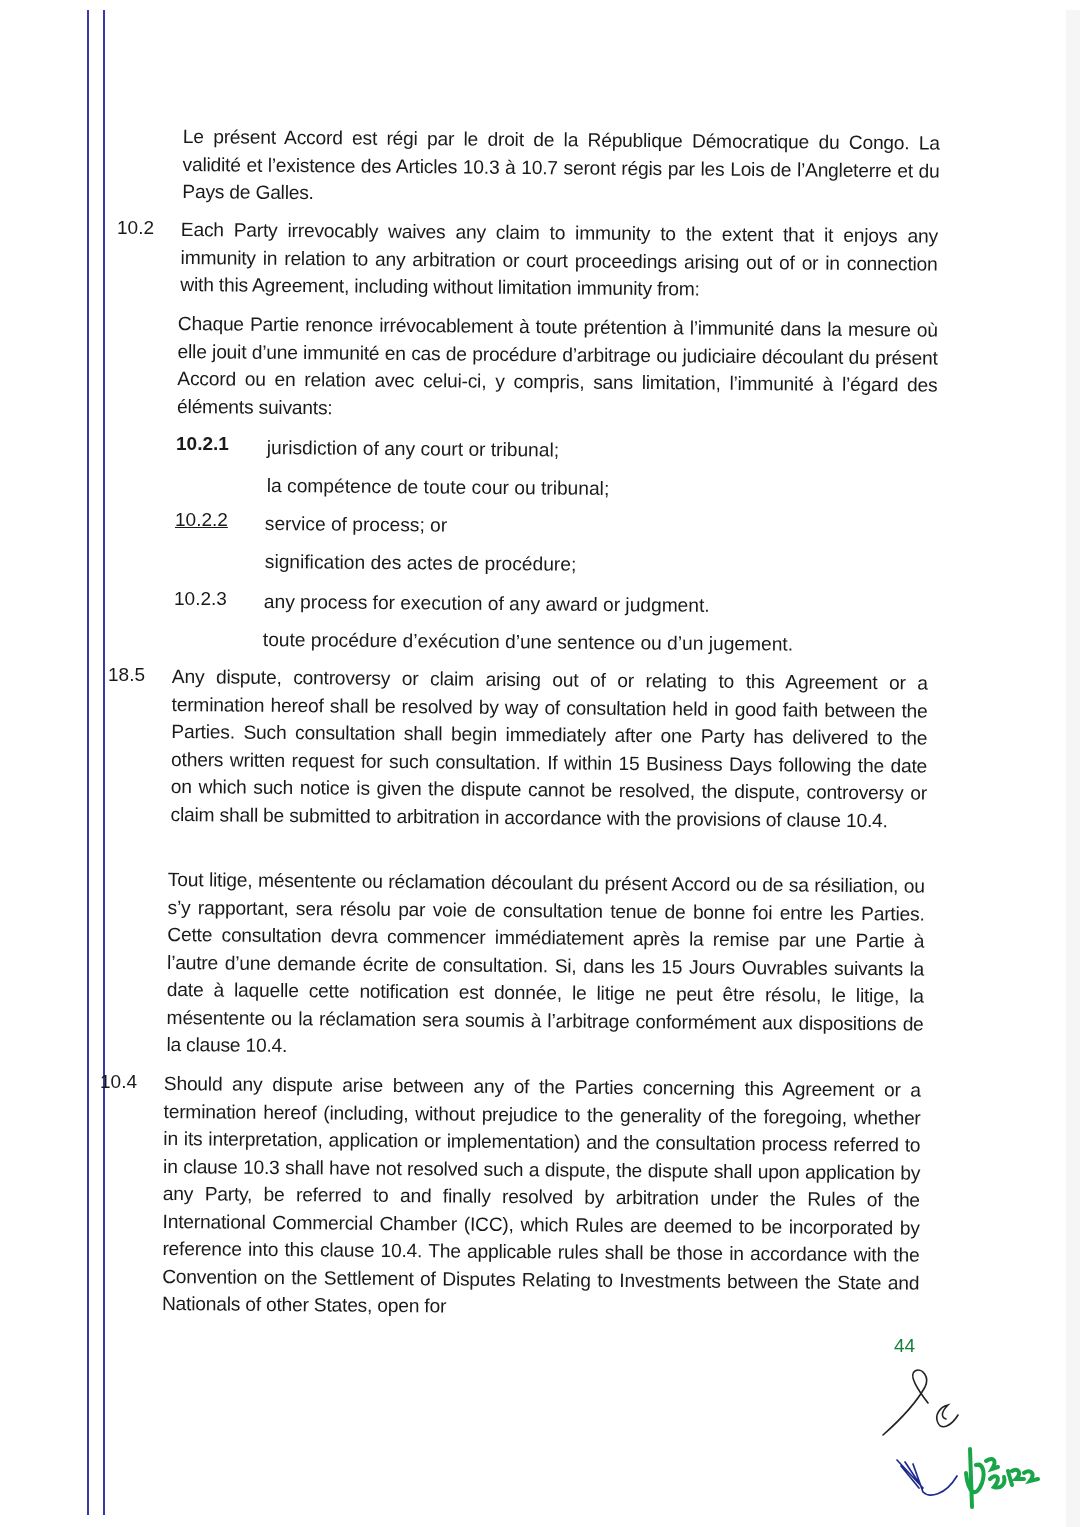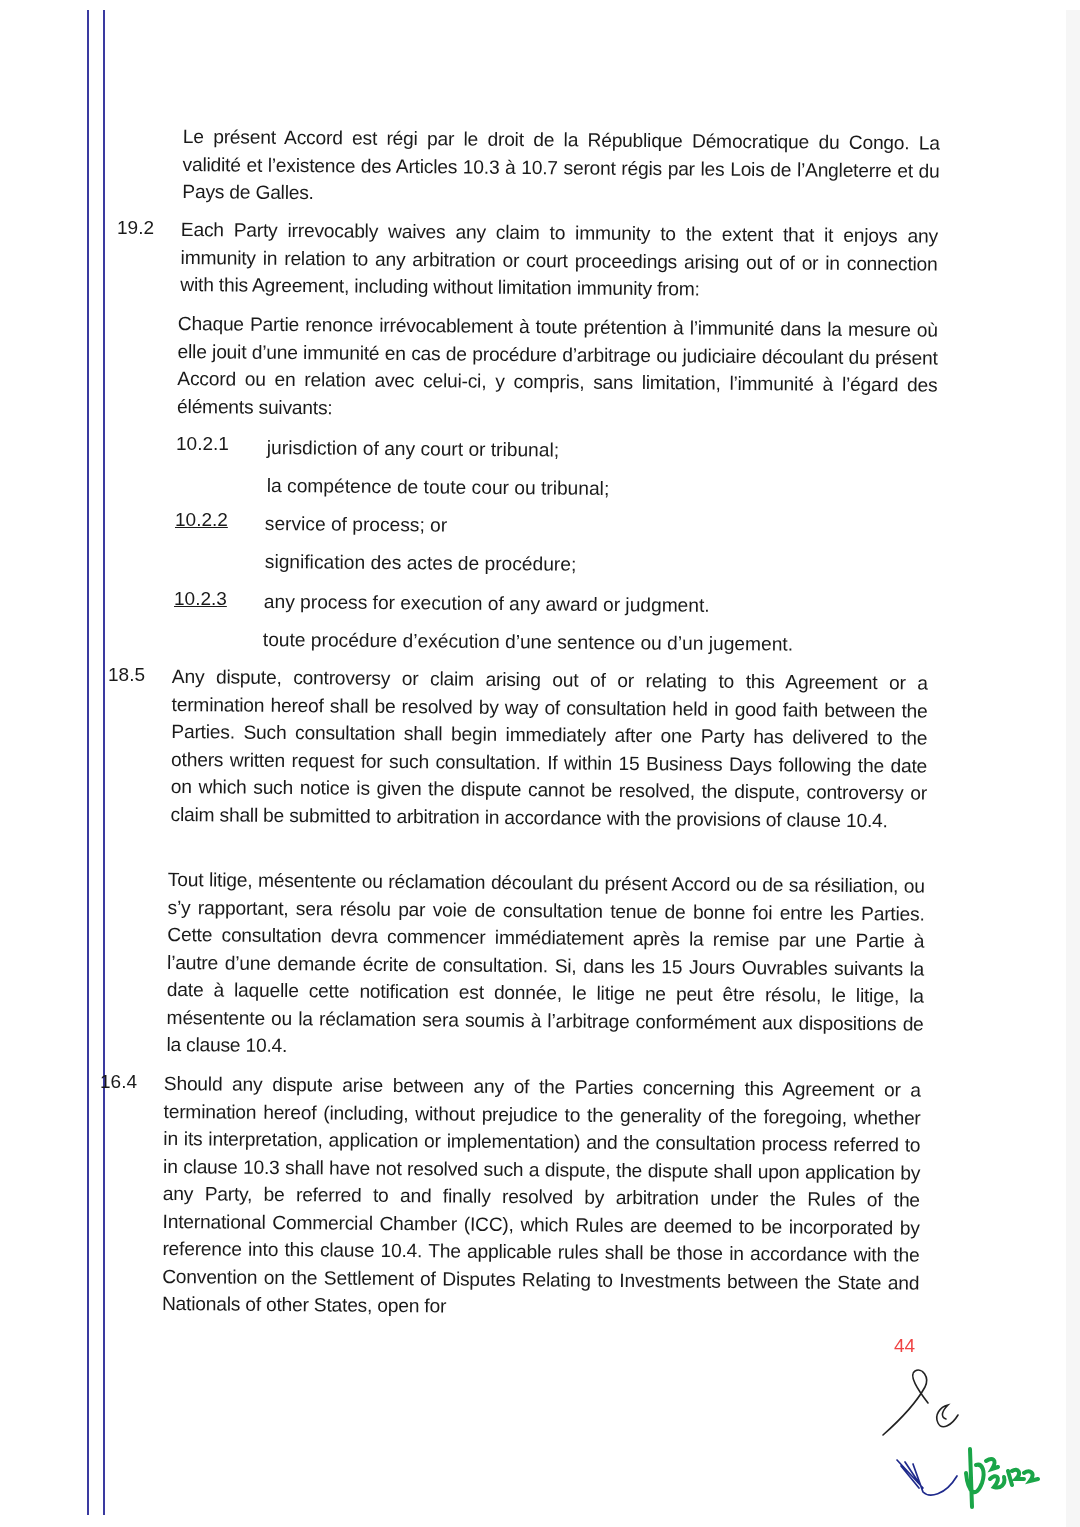--- a/index.html
+++ b/index.html
@@ -57,67 +57,67 @@
       position: absolute;
       font-size: 19.2px;
       line-height: 27px;
       white-space: nowrap;
     }
 
     .pgnum {
       position: absolute;
       left: 894px; top: 1325px;
       font-size: 19px;
-      color: #ef4444;
+      color: #15803d;
     }
     .sig {
       position: absolute;
     }
   </style>
 </head>
 <body>
 
 <div class="page">
   <div class="right-shade"></div>
   <div class="vline l1"></div>
   <div class="vline l2"></div>
 
   <div class="block" style="left:183px; top:113px; width:757px; transform:rotate(0.5deg);">
     <p>Le présent Accord est régi par le droit de la République Démocratique du Congo. La validité et l’existence des Articles 10.3 à 10.7 seront régis par les Lois de l’Angleterre et du Pays de Galles.</p>
   </div>
 
-  <div class="num" style="left:117px; top:204px;">19.2</div>
+  <div class="num" style="left:117px; top:204px;">10.2</div>
   <div class="block" style="left:181px; top:206px; width:757px; transform:rotate(0.5deg);">
     <p>Each Party irrevocably waives any claim to immunity to the extent that it enjoys any immunity in relation to any arbitration or court proceedings arising out of or in connection with this Agreement, including without limitation immunity from:</p>
   </div>
   <div class="block" style="left:178px; top:300px; width:760px; transform:rotate(0.5deg);">
     <p>Chaque Partie renonce irrévocablement à toute prétention à l’immunité dans la mesure où elle jouit d’une immunité en cas de procédure d’arbitrage ou judiciaire découlant du présent Accord ou en relation avec celui-ci, y compris, sans limitation, l’immunité à l’égard des éléments suivants:</p>
   </div>
 
-  <div class="num" style="left:176px; top:420px;">10.2.1</div>
+  <div class="num" style="left:176px; top:420px;font-weight:bold;">10.2.1</div>
   <div class="line" style="left:267px; top:424px; transform:rotate(0.5deg); transform-origin:left top;">jurisdiction of any court or tribunal;</div>
   <div class="line" style="left:267px; top:462px; transform:rotate(0.5deg); transform-origin:left top;">la compétence de toute cour ou tribunal;</div>
 
   <div class="num" style="left:175px; top:496px;text-decoration:underline;">10.2.2</div>
   <div class="line" style="left:265px; top:500px; transform:rotate(0.5deg); transform-origin:left top;">service of process; or</div>
   <div class="line" style="left:265px; top:538px; transform:rotate(0.5deg); transform-origin:left top;">signification des actes de procédure;</div>
 
-  <div class="num" style="left:174px; top:575px;text-decoration:underline;">10.2.3</div>
+  <div class="num" style="left:174px; top:575px;">10.2.3</div>
   <div class="line" style="left:264px; top:578px; transform:rotate(0.5deg); transform-origin:left top;">any process for execution of any award or judgment.</div>
   <div class="line" style="left:263px; top:616px; transform:rotate(0.5deg); transform-origin:left top;">toute procédure d’exécution d’une sentence ou d’un jugement.</div>
 
   <div class="num" style="left:108px; top:651px;">18.5</div>
   <div class="block" style="left:172px; top:653px; width:756px; transform:rotate(0.5deg);">
     <p>Any dispute, controversy or claim arising out of or relating to this Agreement or a termination hereof shall be resolved by way of consultation held in good faith between the Parties. Such consultation shall begin immediately after one Party has delivered to the others written request for such consultation. If within 15 Business Days following the date on which such notice is given the dispute cannot be resolved, the dispute, controversy or claim shall be submitted to arbitration in accordance with the provisions of clause 10.4.</p>
   </div>
   <div class="block" style="left:168px; top:856px; width:757px; transform:rotate(0.5deg);">
     <p>Tout litige, mésentente ou réclamation découlant du présent Accord ou de sa résiliation, ou s’y rapportant, sera résolu par voie de consultation tenue de bonne foi entre les Parties. Cette consultation devra commencer immédiatement après la remise par une Partie à l’autre d’une demande écrite de consultation. Si, dans les 15 Jours Ouvrables suivants la date à laquelle cette notification est donnée, le litige ne peut être résolu, le litige, la mésentente ou la réclamation sera soumis à l’arbitrage conformément aux dispositions de la clause 10.4.</p>
   </div>
 
-  <div class="num" style="left:100px; top:1058px;">16.4</div>
+  <div class="num" style="left:100px; top:1058px;">10.4</div>
   <div class="block" style="left:164px; top:1060px; width:757px; transform:rotate(0.5deg);">
     <p>Should any dispute arise between any of the Parties concerning this Agreement or a termination hereof (including, without prejudice to the generality of the foregoing, whether in its interpretation, application or implementation) and the consultation process referred to in clause 10.3 shall have not resolved such a dispute, the dispute shall upon application by any Party, be referred to and finally resolved by arbitration under the Rules of the International Commercial Chamber (ICC), which Rules are deemed to be incorporated by reference into this clause 10.4. The applicable rules shall be those in accordance with the Convention on the Settlement of Disputes Relating to Investments between the State and Nationals of other States, open for</p>
   </div>
 
   <div class="pgnum">44</div>
 
   <svg class="sig" style="left:880px; top:1355px;" width="90" height="80" viewBox="0 0 90 80">
     <path d="M3 70 C20 55, 35 40, 45 22 C50 12, 42 2, 35 6 C28 10, 38 25, 48 38" fill="none" stroke="#222222" stroke-width="1.6" stroke-linecap="round"></path>
     <path d="M78 50 C72 60, 62 66, 58 58 C54 50, 60 42, 68 40 C62 46, 60 52, 66 54" fill="none" stroke="#222222" stroke-width="1.6" stroke-linecap="round"></path>
   </svg>

